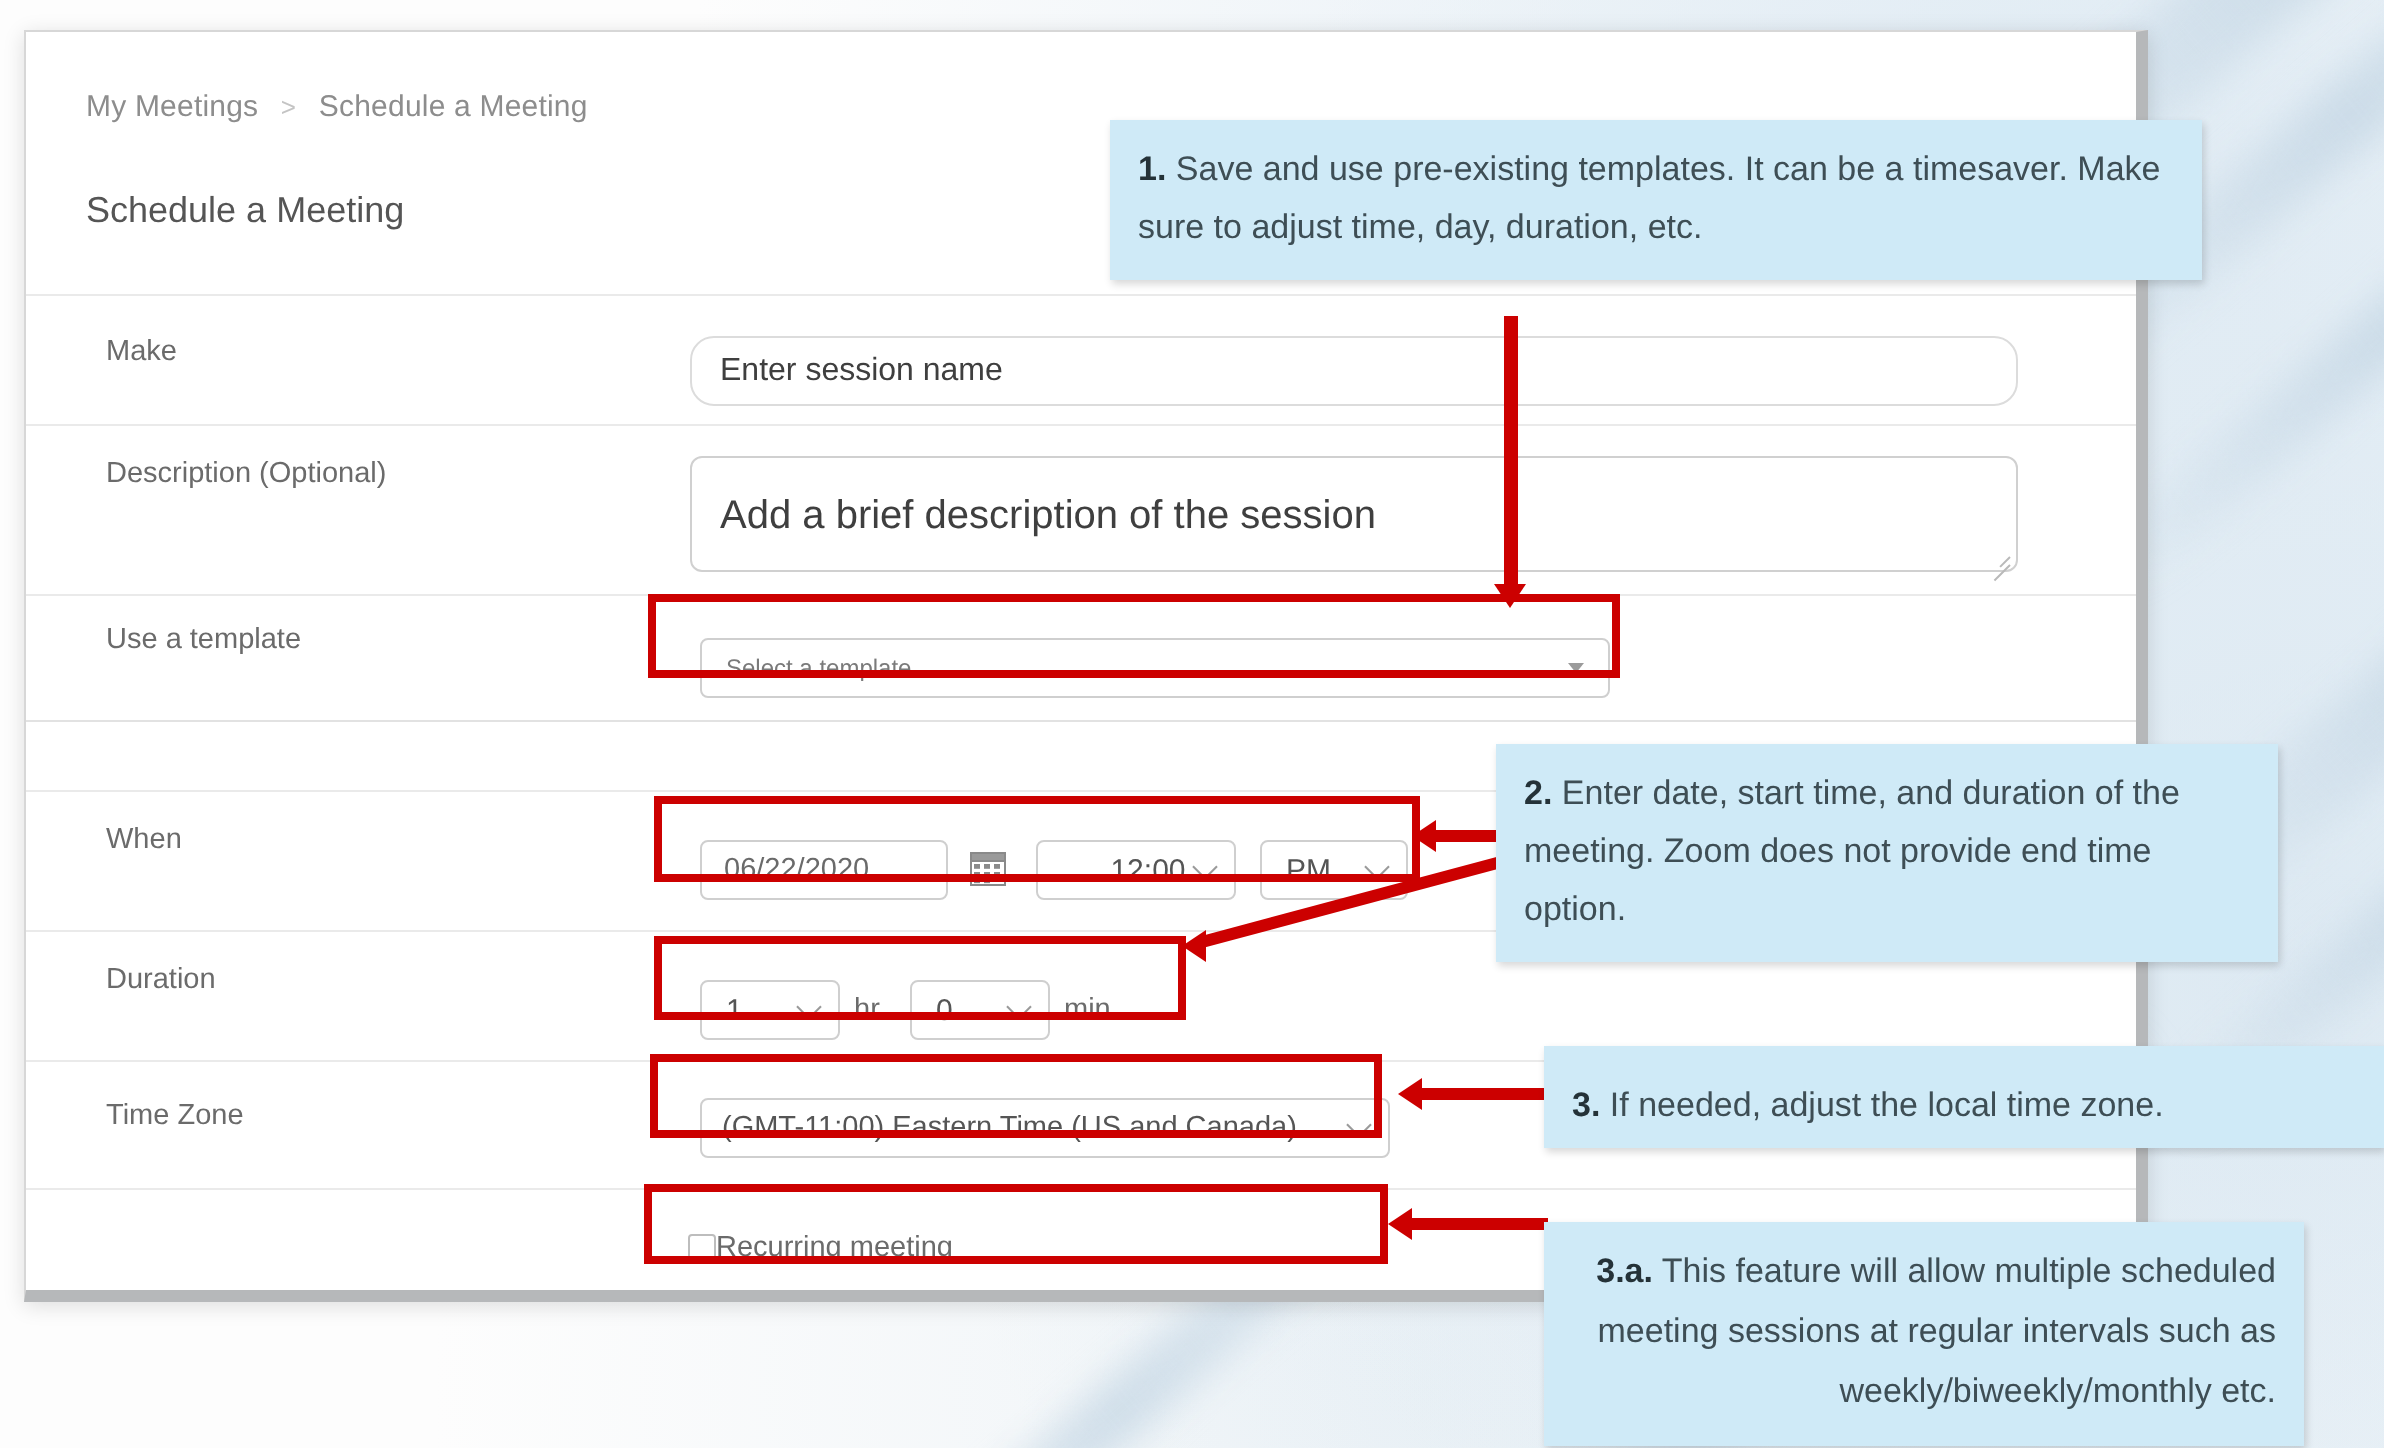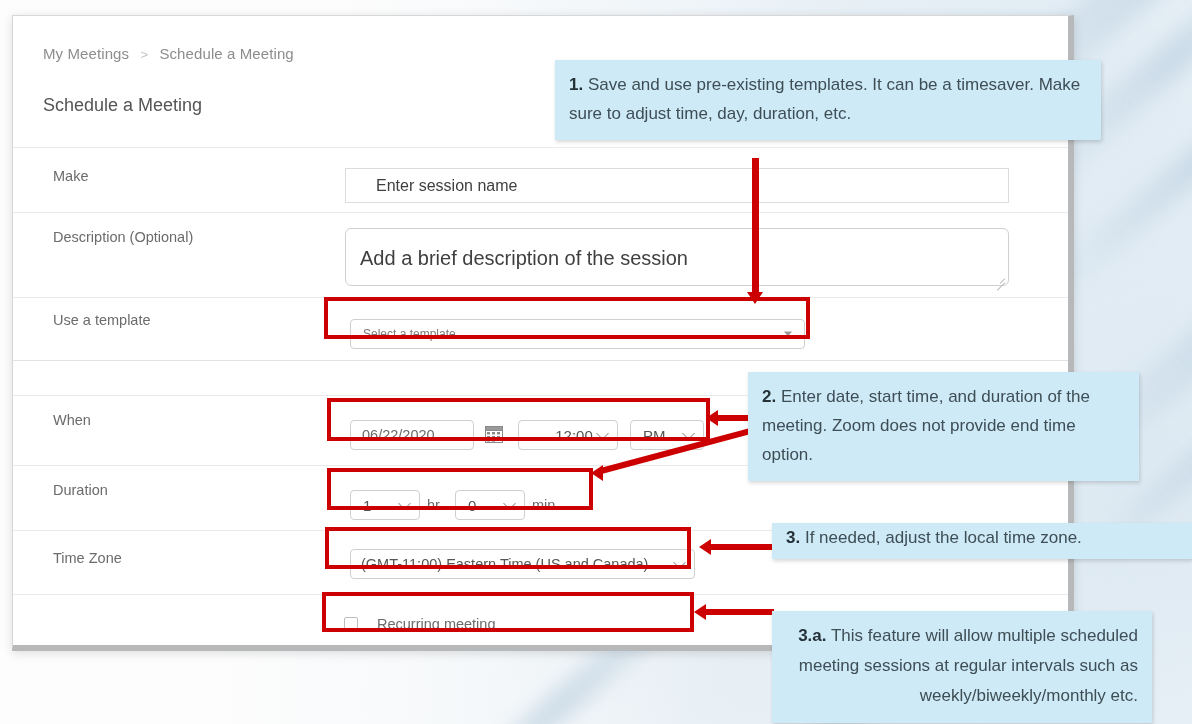--- a/index.html
+++ b/index.html
@@ -45,21 +45,21 @@
 
   .fld {
     position:absolute; background:#fff; border:1px solid #cfcfcf; border-radius:4px;
     font-size:15px; color:#555; display:flex; align-items:center;
   }
   .ph { color:#4a4a4a; }
 
   
   #topic-field {
     left:332px; top:152px; width:664px; height:35px;
-    border:1px solid #dcdcdc; border-radius:0; padding-left:30px;
+    border:1px solid #dcdcdc; border-radius:12px; padding-left:14px;
   }
   #topic-field .ph { font-size:16px; color:#3f3f3f; }
 
   #desc-field {
     left:332px; top:212px; width:664px; height:58px;
     border:1px solid #d0d0d0; border-radius:6px; padding-left:14px; padding-top:2px;
   }
   #desc-field .ph { font-size:20px; color:#3f3f3f; }
   #desc-resize {
     position:absolute; right:3px; bottom:2px; width:10px; height:10px;
@@ -82,21 +82,21 @@
 
   
   #dur-hr { left:337px; top:474px; width:70px; height:30px; padding-left:12px; }
   #dur-min { left:442px; top:474px; width:70px; height:30px; padding-left:12px; }
   .unit { position:absolute; font-size:14.5px; color:#6b6b6b; }
 
   
   #tz-field { left:337px; top:533px; width:345px; height:30px; padding-left:10px; font-size:14.5px; }
 
   
-  #recur-wrap { position:absolute; left:331px; top:600px; display:flex; align-items:center; gap:19px; }
+  #recur-wrap { position:absolute; left:331px; top:600px; display:flex; align-items:center; gap:0; }
   #recur-box { width:14px; height:14px; border:1px solid #bdbdbd; border-radius:2px; background:#fff; }
   #recur-label { font-size:14.5px; color:#6b6b6b; }
 
   
   .redbox { position:absolute; border:4px solid #cc0000; }
 
   
   .arrow-line { position:absolute; background:#cc0000; }
   .arrow-head { position:absolute; width:0; height:0; }
   .head-left  { border-top:8px solid transparent; border-bottom:8px solid transparent; border-right:12px solid #cc0000; }
@@ -238,21 +238,21 @@
 <div class="callout" style="left:555px; top:60px; width:546px;">
   <b>1.</b>
   <span>Save and use pre-existing templates. It can be a timesaver. Make sure to adjust time, day, duration, etc.</span>
 </div>
 
 <div class="callout" style="left:748px; top:372px; width:391px;">
   <b>2.</b>
   <span>Enter date, start time, and duration of the meeting. Zoom does not provide end time option.</span>
 </div>
 
-<div class="callout" style="left:772px; top:523px; width:420px; line-height:24px; padding-top:3px; padding-bottom:9px;">
+<div class="callout" style="left:772px; top:523px; width:420px; line-height:24px; padding-top:18px; padding-bottom:9px;">
   <b>3.</b>
   <span>If needed, adjust the local time zone.</span>
 </div>
 
 <div class="callout" style="left:772px; top:611px; width:380px; line-height:30px;text-align:right;">
   <b>3.a.</b>
   <span>This feature will allow multiple scheduled meeting sessions at regular intervals such as weekly/biweekly/monthly etc.</span>
 </div>
 
 </body></html>

